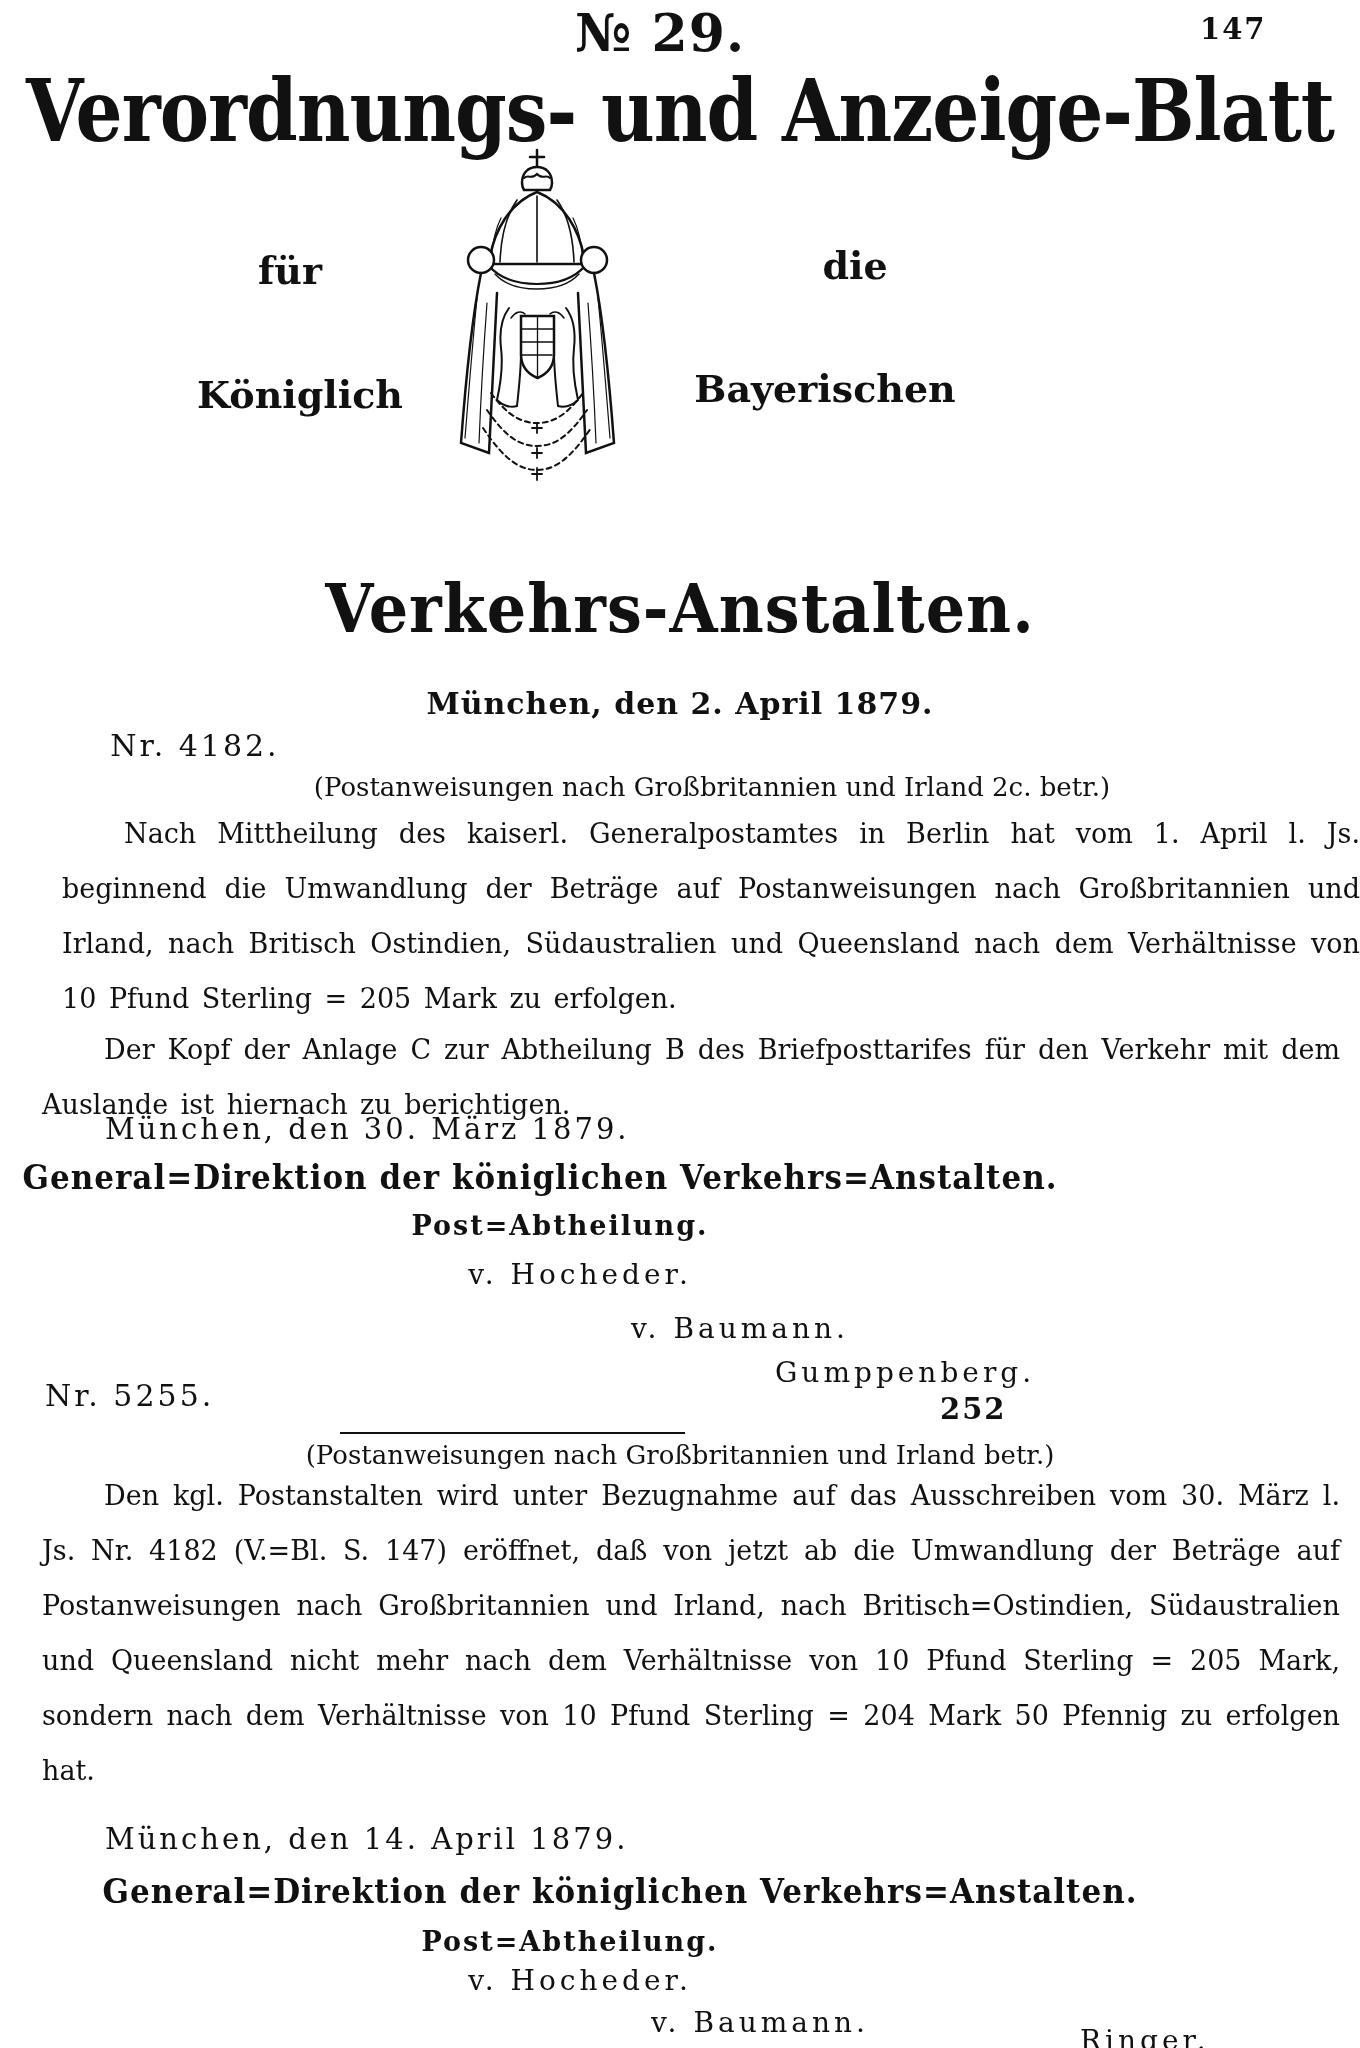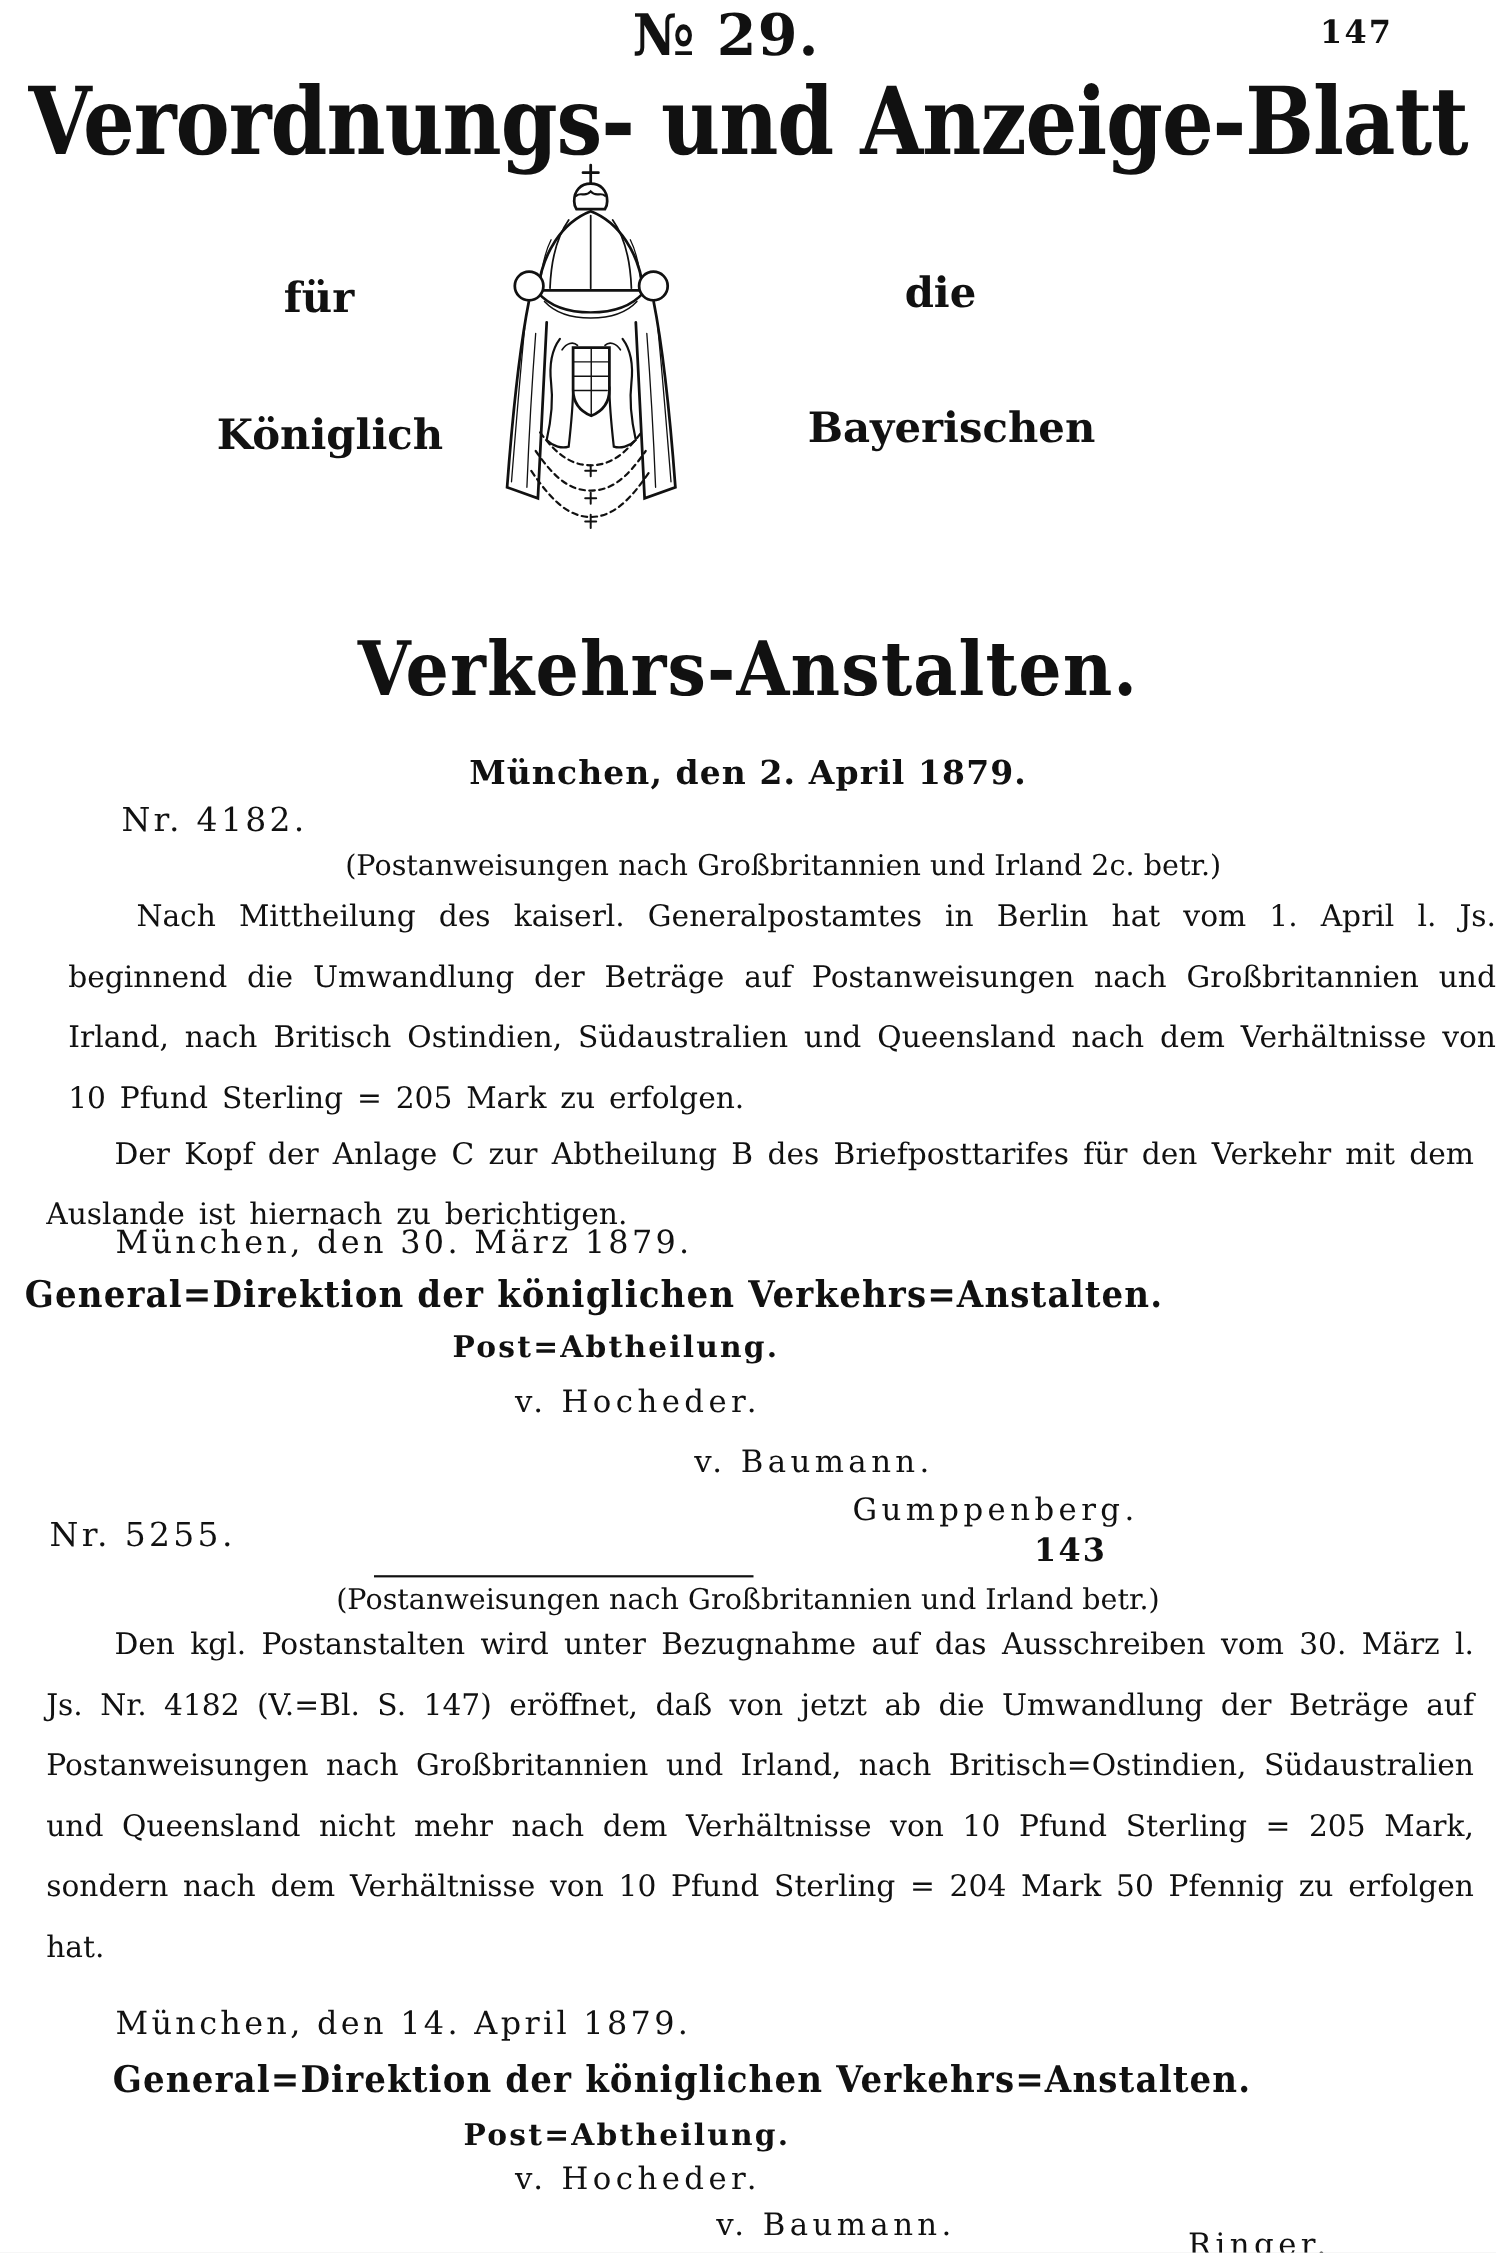--- a/index.html
+++ b/index.html
@@ -44,21 +44,21 @@
 
   <div class="abs pageno" style="left:1200px;top:12px;width:130px;">147</div>
 
   <div class="abs issue-no center" style="left:380px;top:2px;width:560px;text-align:center;">№ 29.</div>
 
   <div class="abs masthead-title center" style="left:0px;top:62px;width:1360px;">Verordnungs- und Anzeige-Blatt</div>
 
   <div class="abs mast-word center" style="left:215px;top:248px;width:150px;">für</div>
   <div class="abs mast-word center" style="left:780px;top:243px;width:150px;">die</div>
   <div class="abs mast-word center" style="left:155px;top:372px;width:290px;">Königlich</div>
-  <div class="abs mast-word center" style="left:720px;top:366px;width:290px;">Bayerischen</div>
+  <div class="abs mast-word center" style="left:680px;top:366px;width:290px;">Bayerischen</div>
 
   <div class="abs arms" style="left:425px;top:148px;width:225px;height:335px;">
     <svg width="225" height="335" viewBox="0 0 225 335" fill="none" stroke="#111" stroke-width="2.5" stroke-linecap="round">
 
       <path d="M112 2v16M105 9h14"></path>
 
       <path d="M97 35c0-10 6-16 15-16s15 6 15 16c0 4-2 7-2 7H99s-2-3-2-7z" fill="#fff"></path>
       <path d="M99 30c4-4 8 2 13-4 5 6 9 0 13 4" stroke-width="2"></path>
 
       <path d="M112 44c-26 10-44 38-48 72h96c-4-34-22-62-48-72z" fill="#fff"></path>
@@ -112,21 +112,21 @@
   <div class="abs signature center" style="left:380px;top:1258px;width:400px;">v. Hocheder.</div>
 
   <div class="abs signature center" style="left:540px;top:1312px;width:400px;">v. Baumann.</div>
 
   <div class="abs signature" style="left:775px;top:1356px;width:400px;">Gumppenberg.</div>
 
   <div class="abs divider" style="left:340px;top:1432px;width:345px;"></div>
 
   <div class="abs docno" style="left:45px;top:1378px;width:300px;">Nr. 5255.</div>
 
-  <div class="abs pageno" style="left:940px;top:1392px;width:130px;">143</div>
+  <div class="abs pageno" style="left:940px;top:1392px;width:130px;">252</div>
 
   <div class="abs subject center" style="left:0px;top:1440px;width:1360px;">(Postanweisungen nach Großbritannien und Irland betr.)</div>
 
   <div class="abs body-par" style="left:42px;top:1468px;width:1298px;">Den kgl. Postanstalten wird unter Bezugnahme auf das Ausschreiben vom 30. März l. Js. Nr. 4182 (V.=Bl. S. 147) eröffnet, daß von jetzt ab die Umwandlung der Beträge auf Postanweisungen nach Großbritannien und Irland, nach Britisch=Ostindien, Südaustralien und Queensland nicht mehr nach dem Verhältnisse von 10 Pfund Sterling = 205 Mark, sondern nach dem Verhältnisse von 10 Pfund Sterling = 204 Mark 50 Pfennig zu erfolgen hat.</div>
 
   <div class="abs place-date" style="left:105px;top:1822px;width:700px;">München, den 14. April 1879.</div>
 
   <div class="abs authority center" style="left:60px;top:1872px;width:1120px;">General=Direktion der königlichen Verkehrs=Anstalten.</div>
 
   <div class="abs department center" style="left:0px;top:1926px;width:1140px;">Post=Abtheilung.</div>

